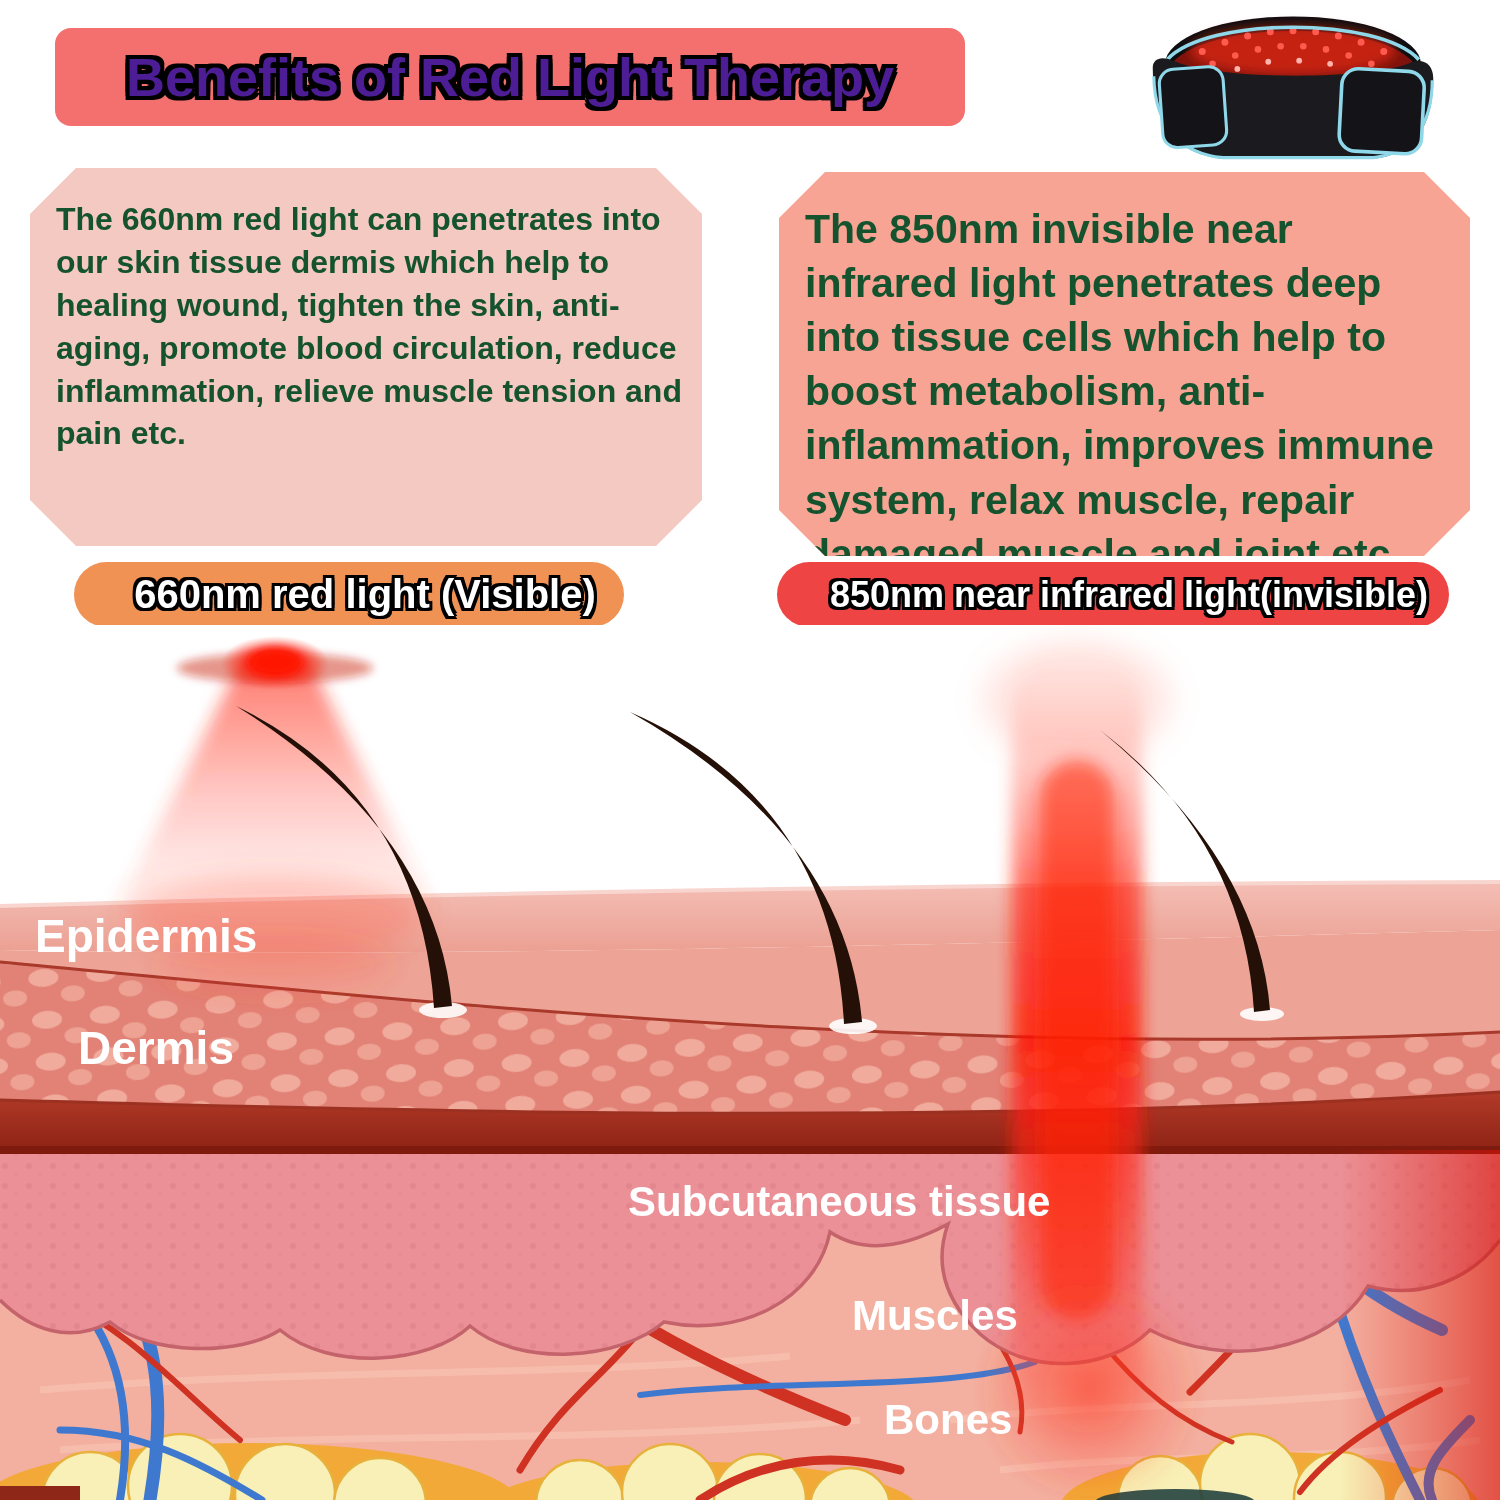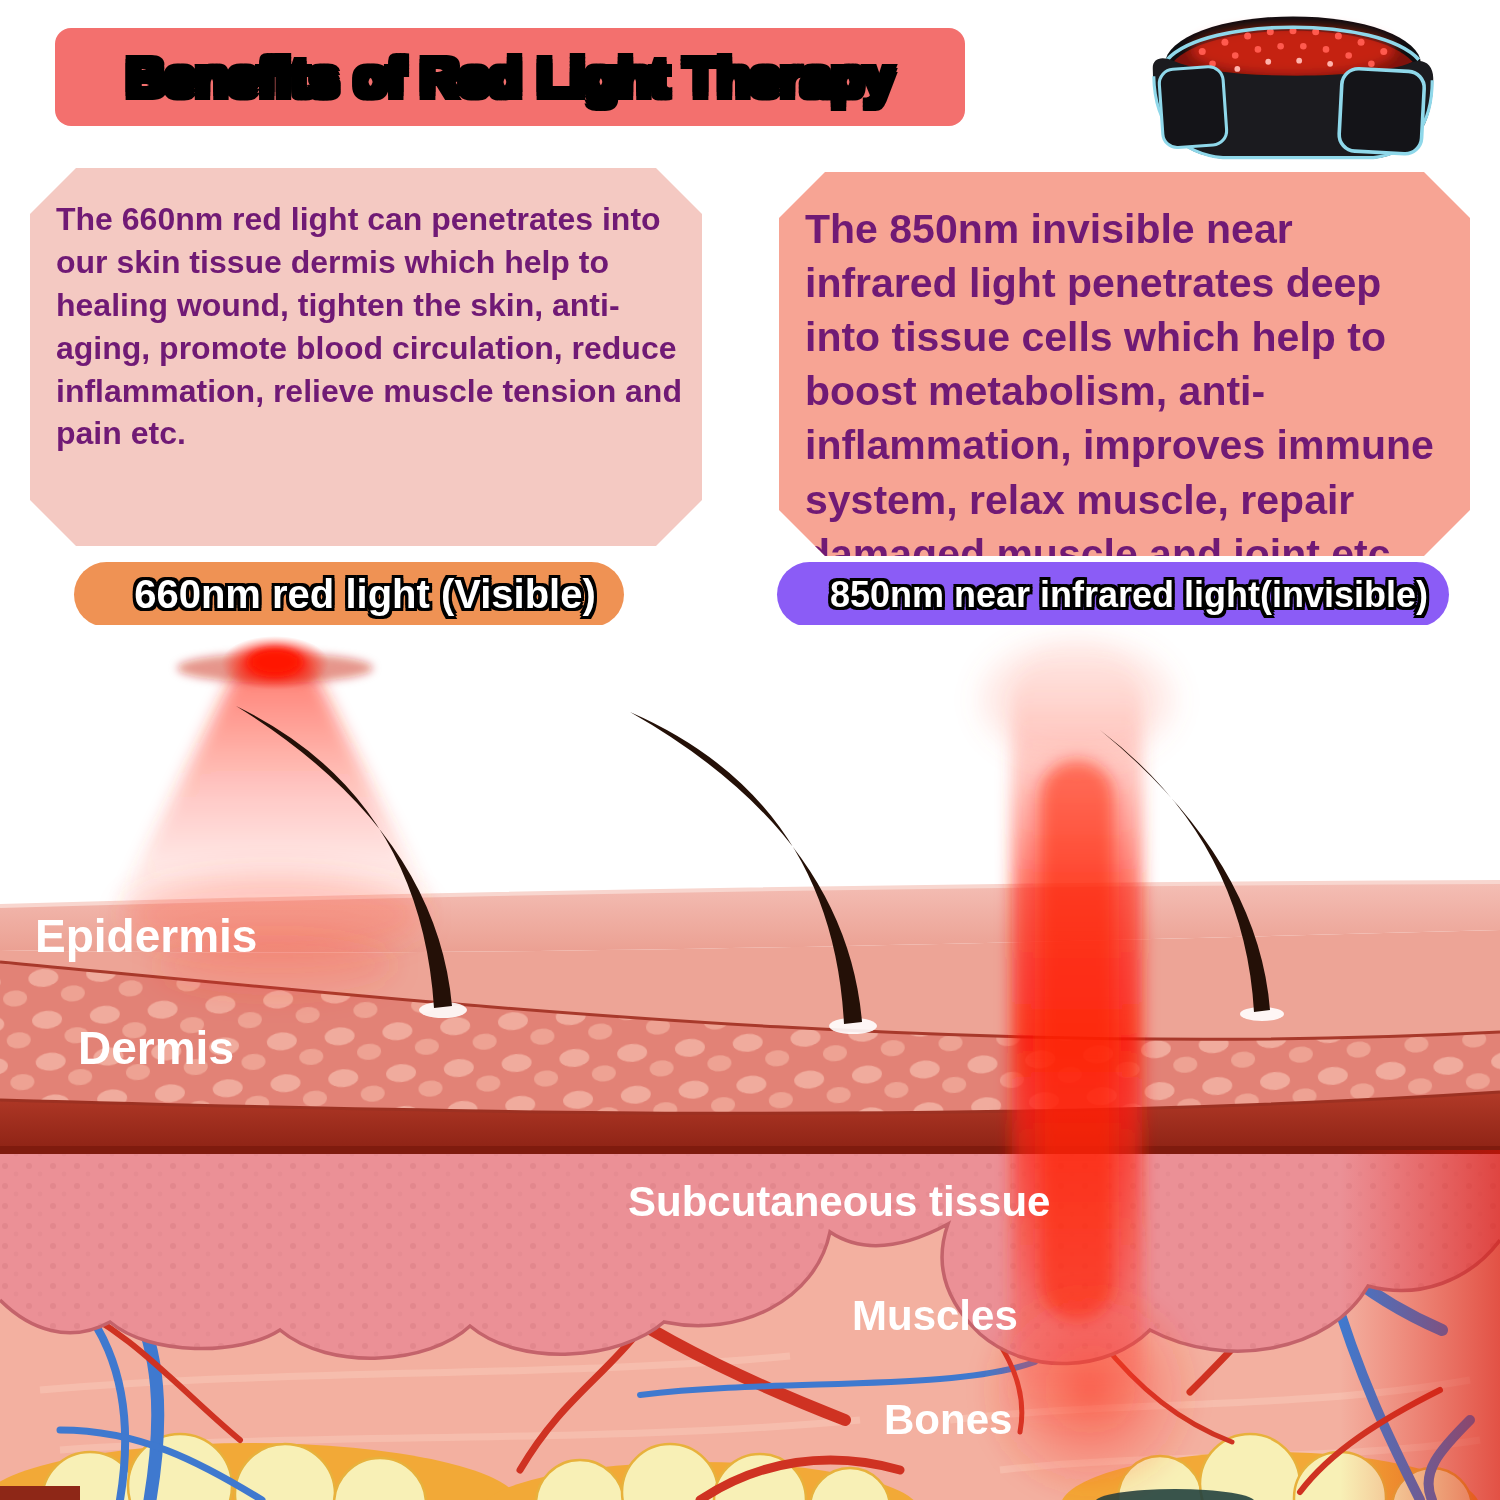--- a/index.html
+++ b/index.html
@@ -8,49 +8,49 @@
     background:#ffffff;font-family:"Liberation Sans",sans-serif;
   }
   .abs{position:absolute;}
 
   
   .banner{
     left:55px;top:28px;width:910px;height:98px;background:#f3706e;
     border-radius:16px;display:flex;align-items:center;justify-content:center;
   }
   .banner-text{
-    font-size:54px;font-weight:bold;color:#000000;white-space:nowrap;letter-spacing:0;
+    font-size:54px;font-weight:bold;color:#4c1d95;white-space:nowrap;letter-spacing:0;
   }
   .outline4{
     text-shadow:-4px -4px 0 #000,4px -4px 0 #000,-4px 4px 0 #000,4px 4px 0 #000,
                 -4px 0 0 #000,4px 0 0 #000,0 -4px 0 #000,0 4px 0 #000;
   }
   .outline3{
     text-shadow:-3px -3px 0 #000,3px -3px 0 #000,-3px 3px 0 #000,3px 3px 0 #000,
                 -3px 0 0 #000,3px 0 0 #000,0 -3px 0 #000,0 3px 0 #000;
     padding-left:32px;
   }
 
   
   .box{
-    box-sizing:border-box;font-weight:bold;color:#701a75;
+    box-sizing:border-box;font-weight:bold;color:#14532d;
     clip-path:polygon(46px 0,calc(100% - 46px) 0,100% 46px,100% calc(100% - 46px),
                calc(100% - 46px) 100%,46px 100%,0 calc(100% - 46px),0 46px);
     padding:30px 16px 0 26px;
   }
   .box-left{left:30px;top:168px;width:672px;height:378px;background:#f4c9c2;font-size:32px;line-height:1.34;}
   .box-right{left:779px;top:172px;width:691px;height:384px;background:#f7a494;font-size:41px;line-height:1.32;}
 
   
   .pill{
     border-radius:34px;display:flex;align-items:center;justify-content:center;
     font-weight:bold;color:#ffffff;white-space:nowrap;
   }
   .pill-left{left:74px;top:562px;width:550px;height:65px;background:#ef9254;font-size:40px;}
-  .pill-right{left:777px;top:562px;width:672px;height:65px;background:#8b5cf6;font-size:36px;}
+  .pill-right{left:777px;top:562px;width:672px;height:65px;background:#ef4444;font-size:36px;}
 
   
   .belt{left:1138px;top:4px;}
   .anatomy{left:0;top:625px;}
   .svglabel{fill:#ffffff;font-family:"Liberation Sans",sans-serif;font-weight:bold;}
 </style>
 </head>
 <body>
 
 <div class="abs banner">

